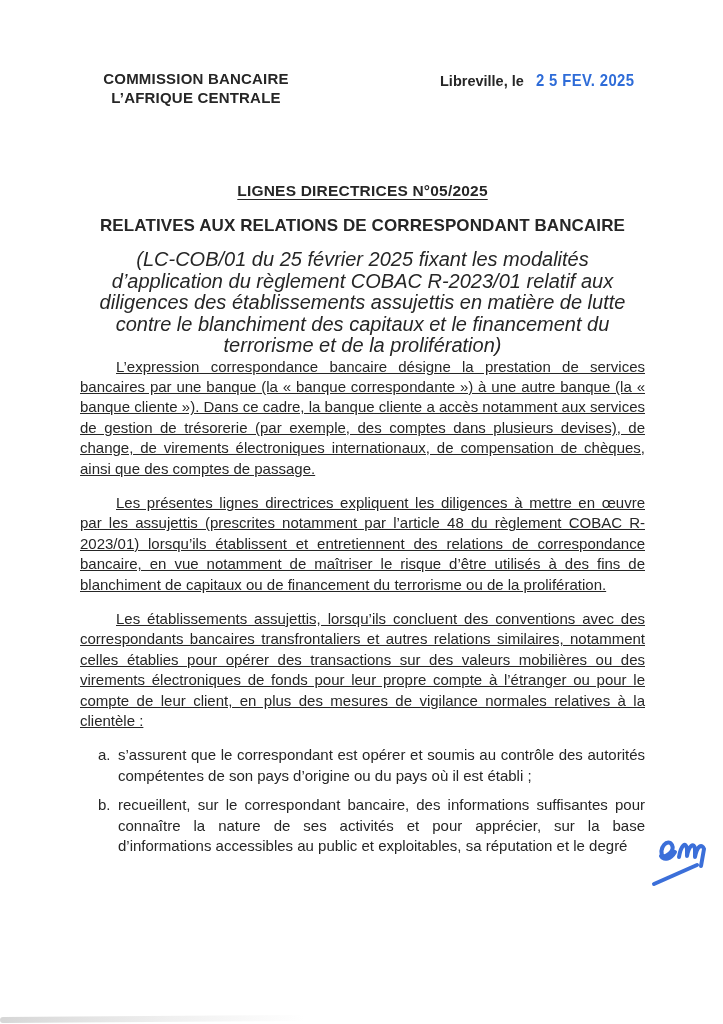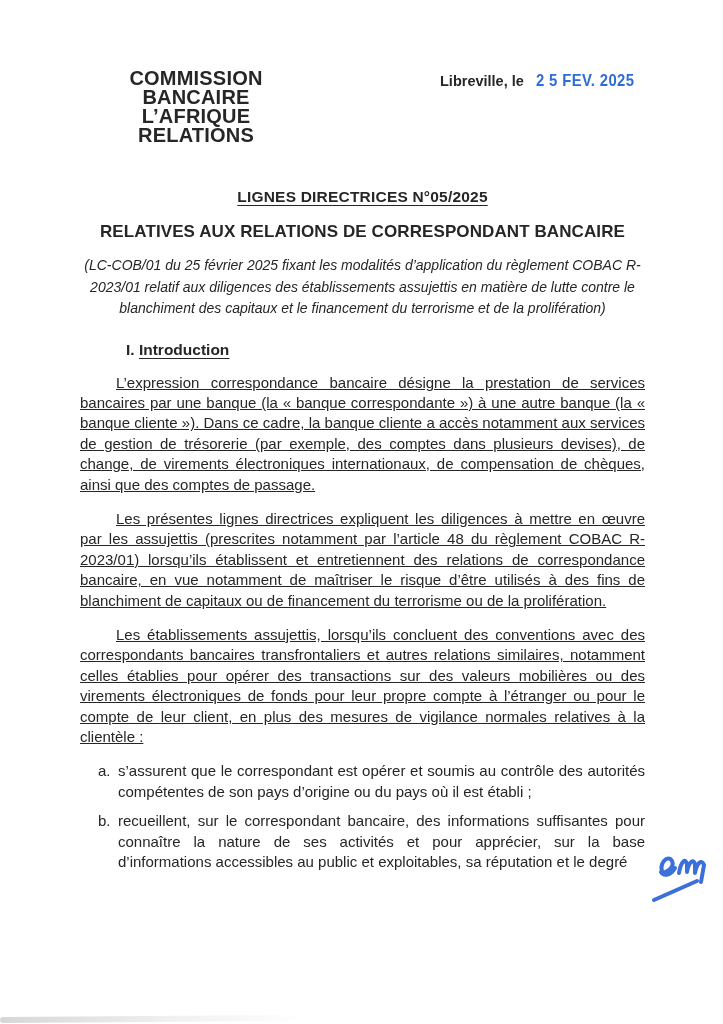--- a/index.html
+++ b/index.html
@@ -3,29 +3,29 @@
 <meta charset="utf-8">
 <style>
   html,body{margin:0;padding:0;background:#ffffff;}
   body{width:723px;height:1024px;font-family:"Liberation Sans","DejaVu Sans",sans-serif;color:#262626;}
   .page{position:relative;box-sizing:border-box;width:723px;height:1024px;padding:56px 78px 0 80px;background:#ffffff;overflow:hidden;}
 
   
   .letterhead{display:flex;align-items:flex-start;height:108px;}
   .logo{width:84px;flex:none;}
   .logo svg{display:block;width:82px;height:102px;}
-  .org-block{margin-left:10px;width:212px;text-align:center;font-weight:bold;font-size:20px;line-height:19px;padding-top:13px;letter-spacing:0.2px;}
+  .org-block{margin-left:10px;width:212px;text-align:center;font-weight:bold;font-size:15px;line-height:19px;padding-top:13px;letter-spacing:0.2px;}
   .dateline{margin-left:auto;padding-top:15px;font-size:14.5px;font-weight:bold;white-space:nowrap;}
   .date-stamp{display:inline-block;margin-left:12px;font-size:16.5px;font-weight:bold;letter-spacing:0.4px;transform:scaleX(0.9);transform-origin:left center;}
 
   
-  .title-block{text-align:center;margin-top:24px;}
+  .title-block{text-align:center;margin-top:18px;}
   .doc-title{font-size:15.5px;font-weight:bold;letter-spacing:0.2px;}
   .doc-subtitle{font-size:17px;font-weight:bold;margin-top:16px;letter-spacing:0.1px;}
-  .doc-ref{font-style:italic;font-size:14px;line-height:21.5px;margin:13px auto 0;width:560px;}
+  .doc-ref{font-style:italic;font-size:20px;line-height:21.5px;margin:13px auto 0;width:560px;}
 
   .u{text-decoration:underline;text-underline-offset:3px;}
 
   
   .sec-heading{font-size:15.5px;font-weight:bold;margin:21px 0 14px 46px;}
   .para{font-size:15px;line-height:20.4px;text-align:justify;text-indent:36px;margin:0 0 14px 0;text-decoration:underline;}
   .list{margin-left:18px;}
   .list-item{display:flex;margin:0 0 9px 0;position:relative;font-size:15px;line-height:20.4px;}
   .li-marker{flex:none;width:20px;}
   .li-text{flex:1;text-align:justify;}
@@ -39,38 +39,34 @@
     transform:rotate(-0.4deg);}
 </style>
 </head>
 <body>
 
 <div class="page">
 
   <div class="letterhead">
     <div class="org-block">
       <div>COMMISSION BANCAIRE</div>
-      <div>L’AFRIQUE RELATIONS</div>
+      <div>L’AFRIQUE CENTRALE</div>
     </div>
     <div class="dateline">
       <span>Libreville, le</span><span class="date-stamp" style="color:#2e6cd8">2 5 FEV. 2025</span>
     </div>
   </div>
 
   <div class="title-block">
     <div class="doc-title"><span class="u">LIGNES DIRECTRICES N°05/2025</span></div>
     <div class="doc-subtitle">RELATIVES AUX RELATIONS DE CORRESPONDANT BANCAIRE</div>
     <div class="doc-ref">(LC-COB/01 du 25 février 2025 fixant les modalités d’application du règlement COBAC R-2023/01 relatif aux diligences des établissements assujettis en matière de lutte contre le blanchiment des capitaux et le financement du terrorisme et de la prolifération)</div>
   </div>
 
   <div class="section">
-    <div class="sec-heading">
-      <span>I.</span>
-      <span class="u">Introduction</span>
-    </div>
     <p class="para">L’expression correspondance bancaire désigne la prestation de services bancaires par une banque (la « banque correspondante ») à une autre banque (la « banque cliente »). Dans ce cadre, la banque cliente a accès notamment aux services de gestion de trésorerie (par exemple, des comptes dans plusieurs devises), de change, de virements électroniques internationaux, de compensation de chèques, ainsi que des comptes de passage.</p>
     <p class="para">Les présentes lignes directrices expliquent les diligences à mettre en œuvre par les assujettis (prescrites notamment par l’article 48 du règlement COBAC R-2023/01) lorsqu’ils établissent et entretiennent des relations de correspondance bancaire, en vue notamment de maîtriser le risque d’être utilisés à des fins de blanchiment de capitaux ou de financement du terrorisme ou de la prolifération.</p>
   </div>
 
   <div class="section">
     <p class="para">Les établissements assujettis, lorsqu’ils concluent des conventions avec des correspondants bancaires transfrontaliers et autres relations similaires, notamment celles établies pour opérer des transactions sur des valeurs mobilières ou des virements électroniques de fonds pour leur propre compte à l’étranger ou pour le compte de leur client, en plus des mesures de vigilance normales relatives à la clientèle :</p>
 
     <div class="list">
       <div class="list-item">
         <span class="li-marker">a.</span>

